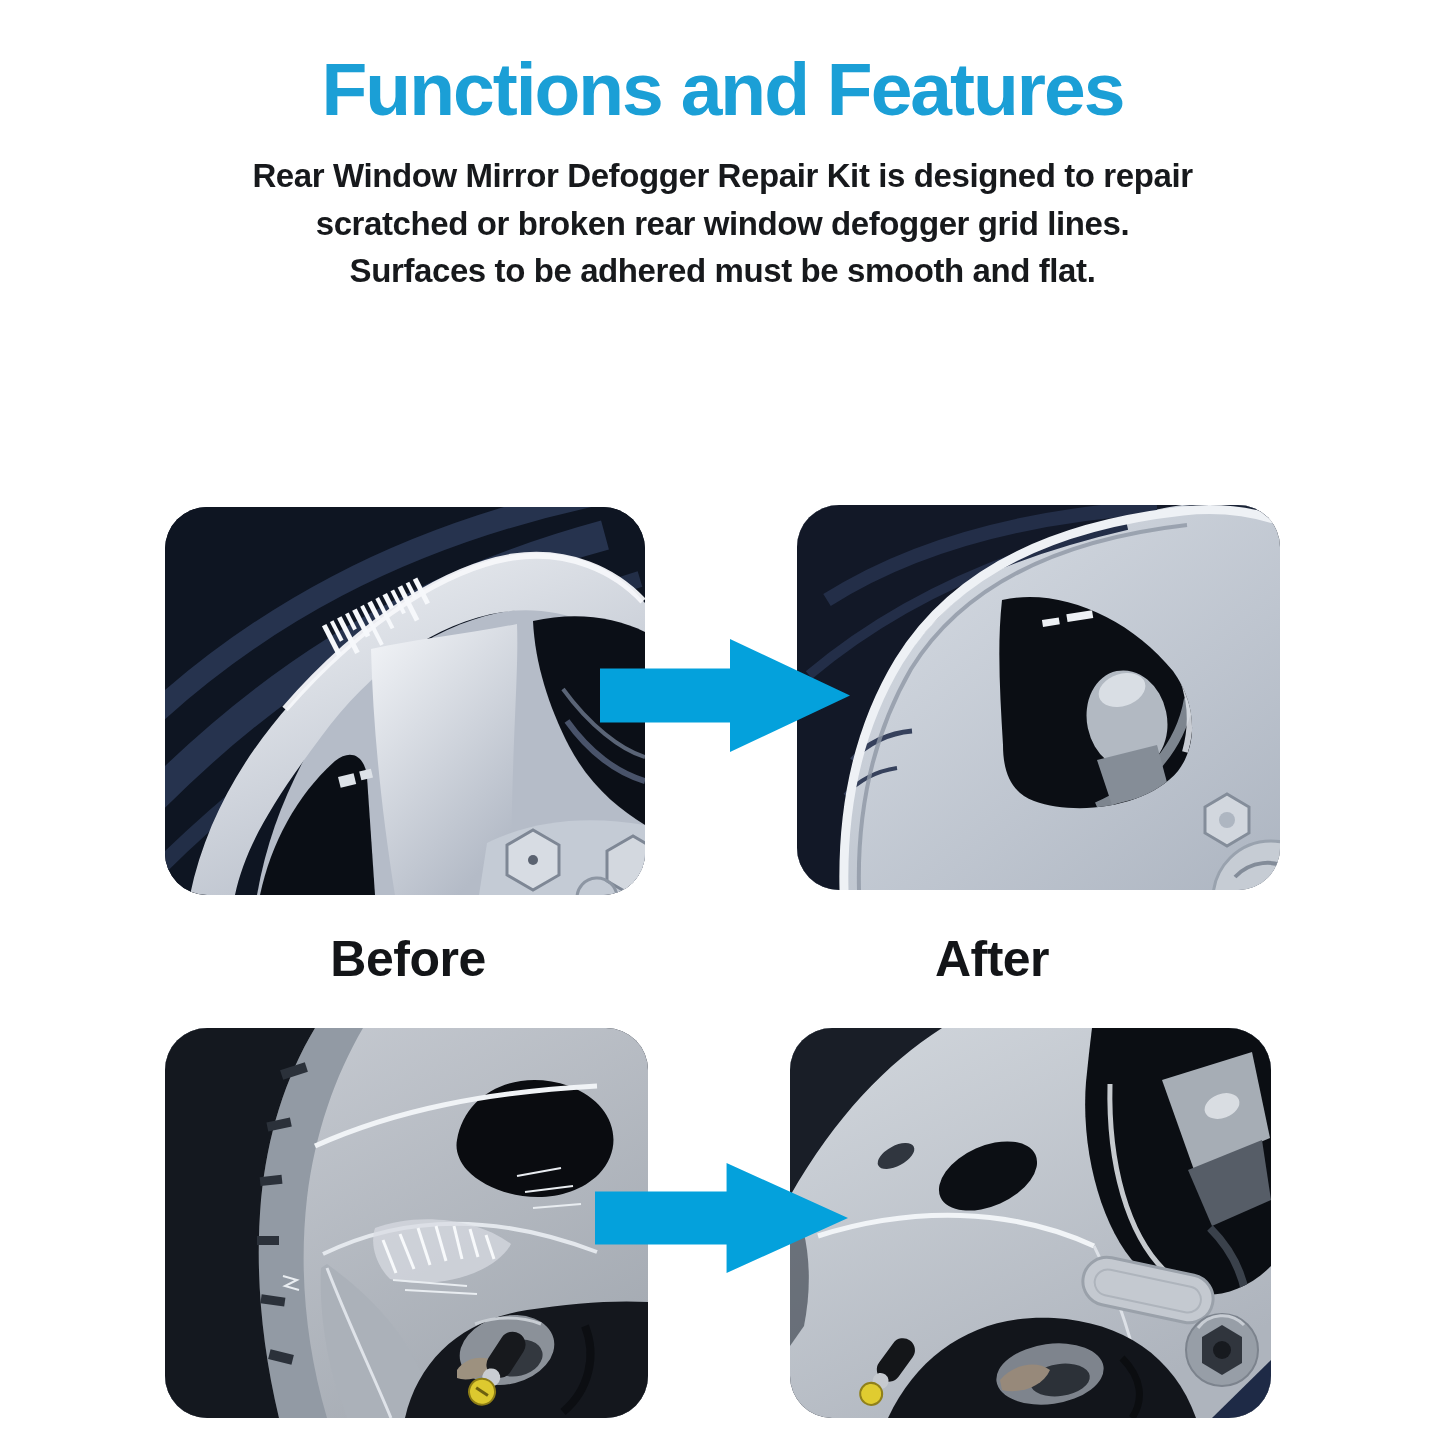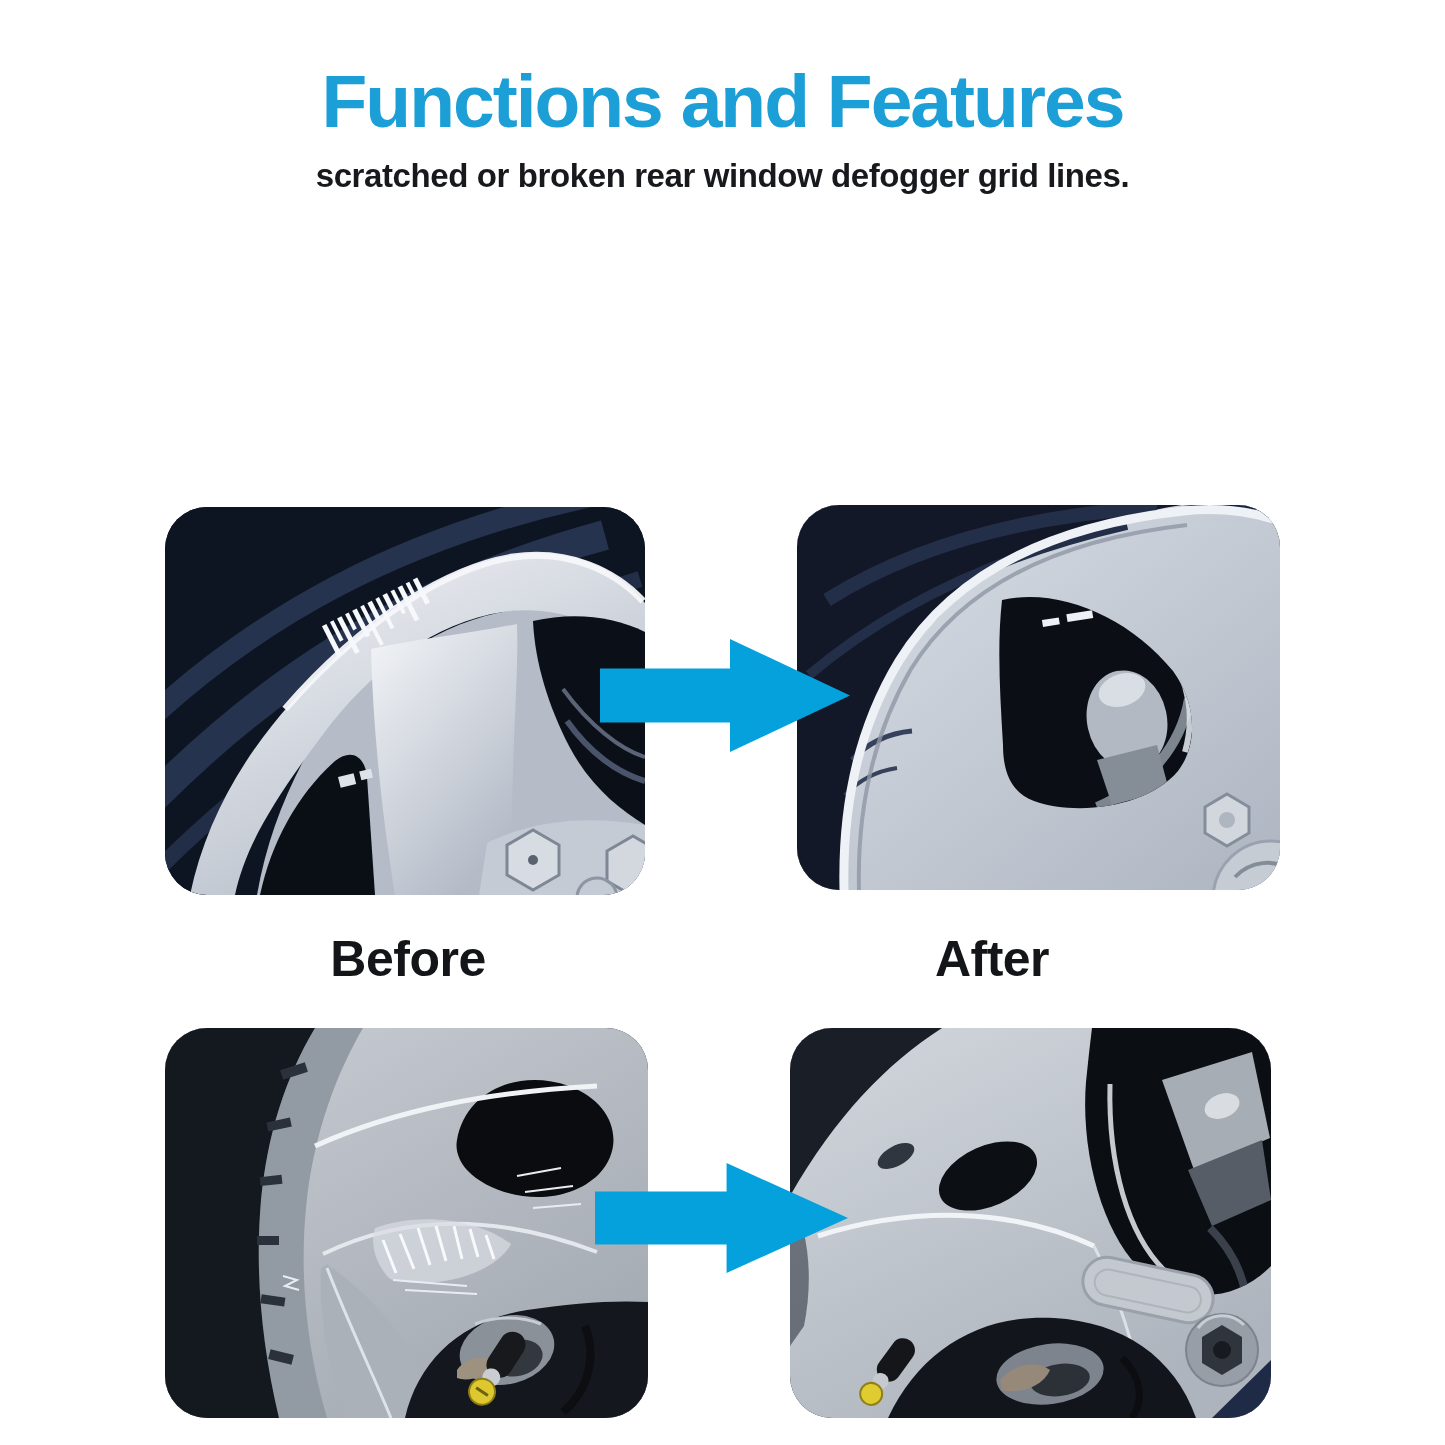--- a/index.html
+++ b/index.html
@@ -1,21 +1,21 @@
 <!DOCTYPE html>
 <html style="--title-color: #1b9fd6; --text-color: #17191c; --accent: #04a1dc;"><head>
 <meta charset="utf-8">
 <style>
   html,body{margin:0;padding:0;background:#ffffff;}
   .canvas{
     position:relative;width:1445px;height:1445px;background:#ffffff;overflow:hidden;
     font-family:"Liberation Sans","DejaVu Sans",sans-serif;
   }
   .title{
-    position:absolute;left:0;right:0;top:46px;margin:12px;text-align:center;
+    position:absolute;left:0;right:0;top:46px;margin:0;text-align:center;
     font-size:75px;font-weight:800;letter-spacing:-2px;
     color:var(--title-color,#1b9fd6);
   }
   .intro{
     position:absolute;left:0;right:0;top:152px;text-align:center;
     font-size:33px;line-height:47.5px;font-weight:600;letter-spacing:-0.4px;
     color:var(--text-color,#17191c);
   }
   .photo{position:absolute;border-radius:42px;overflow:hidden;background:#0d1420;}
   .photo svg{display:block;width:100%;height:100%;}
@@ -37,21 +37,23 @@
   .label-after{left:992px;}
 </style>
 </head>
 <body>
 
 <div class="canvas">
 
   <h1 class="title">Functions and Features</h1>
 
   <div class="intro">
+    <div>Rear Window Mirror Defogger Repair Kit is designed to repair</div>
     <div>scratched or broken rear window defogger grid lines.</div>
+    <div>Surfaces to be adhered must be smooth and flat.</div>
   </div>
 
   <div class="photo photo-tl">
     <svg viewBox="0 0 480 388" preserveAspectRatio="none">
       <defs>
         <linearGradient id="p1s" x1="0" y1="0" x2="0.6" y2="1">
           <stop offset="0" stop-color="#f3f5f8"></stop>
             <stop offset="1" stop-color="#b4bbc7"></stop>
         </linearGradient>
       </defs>

